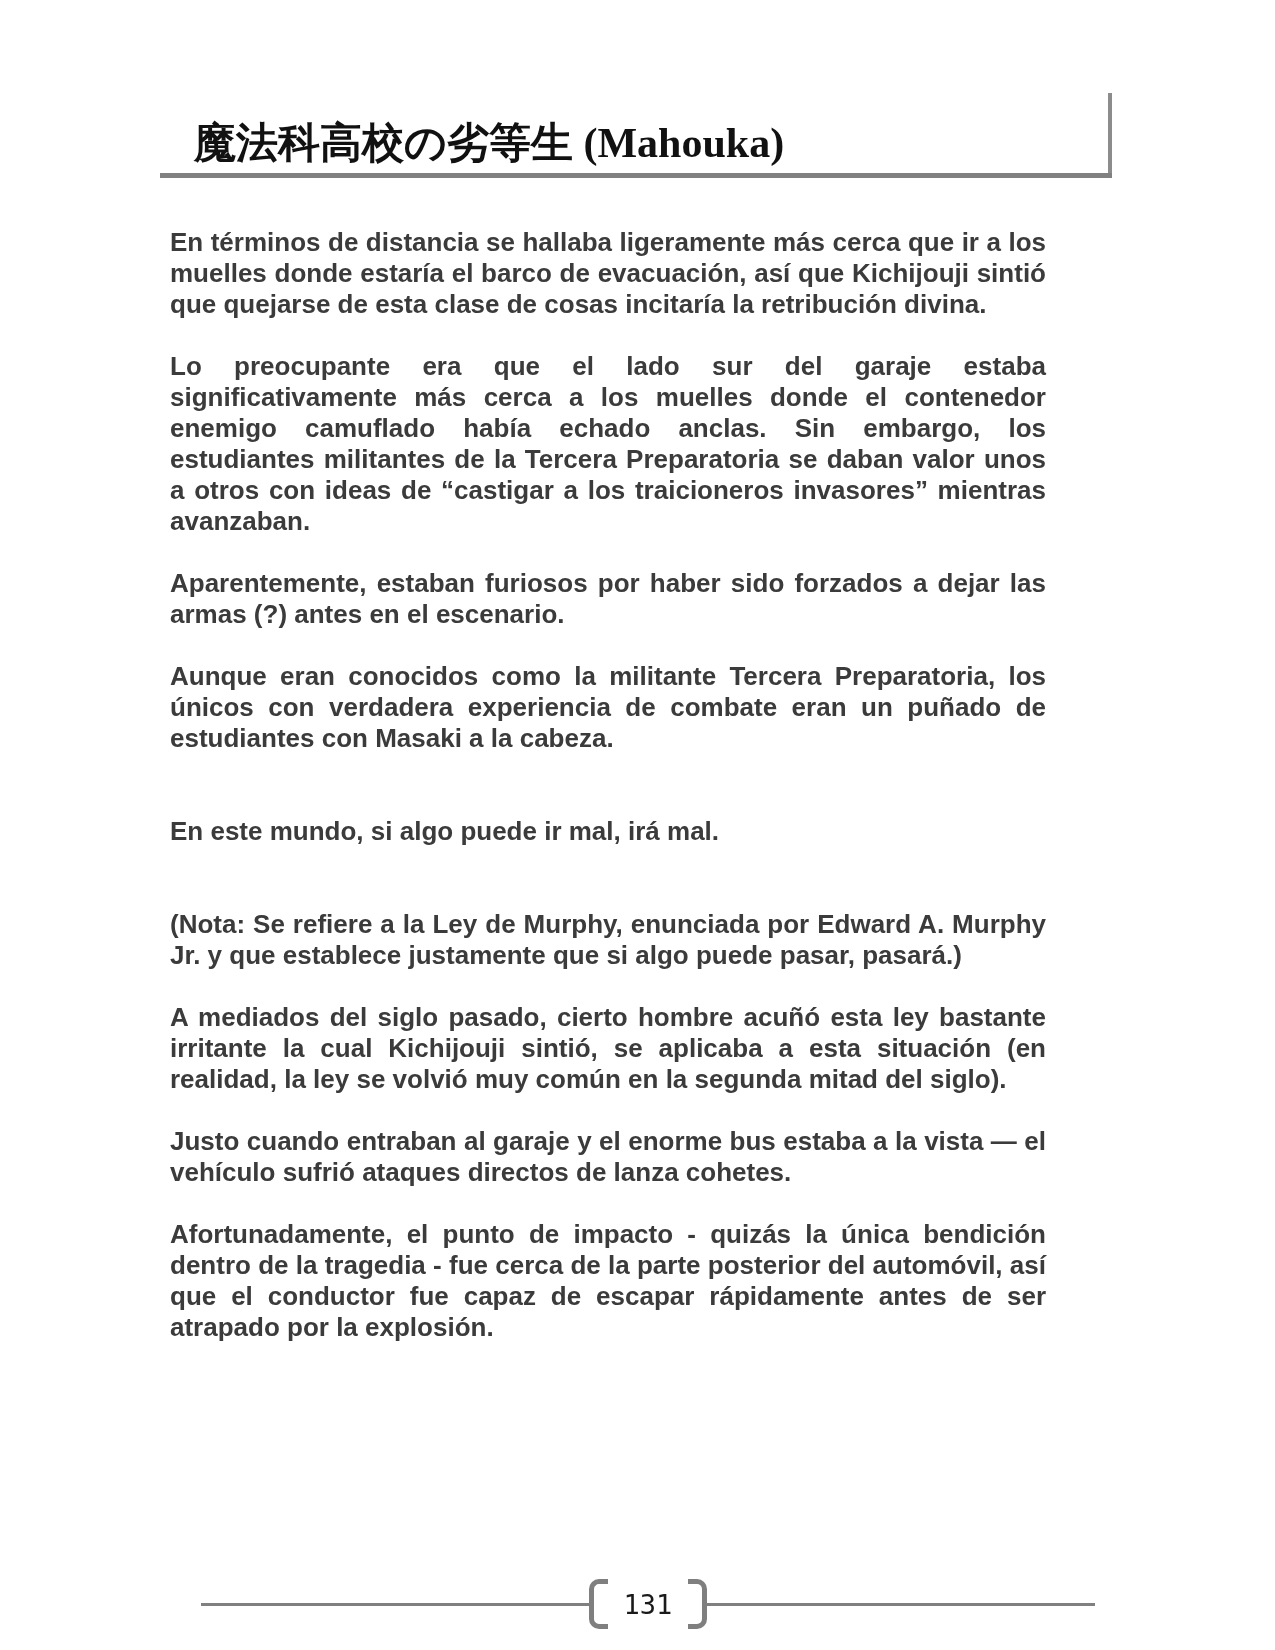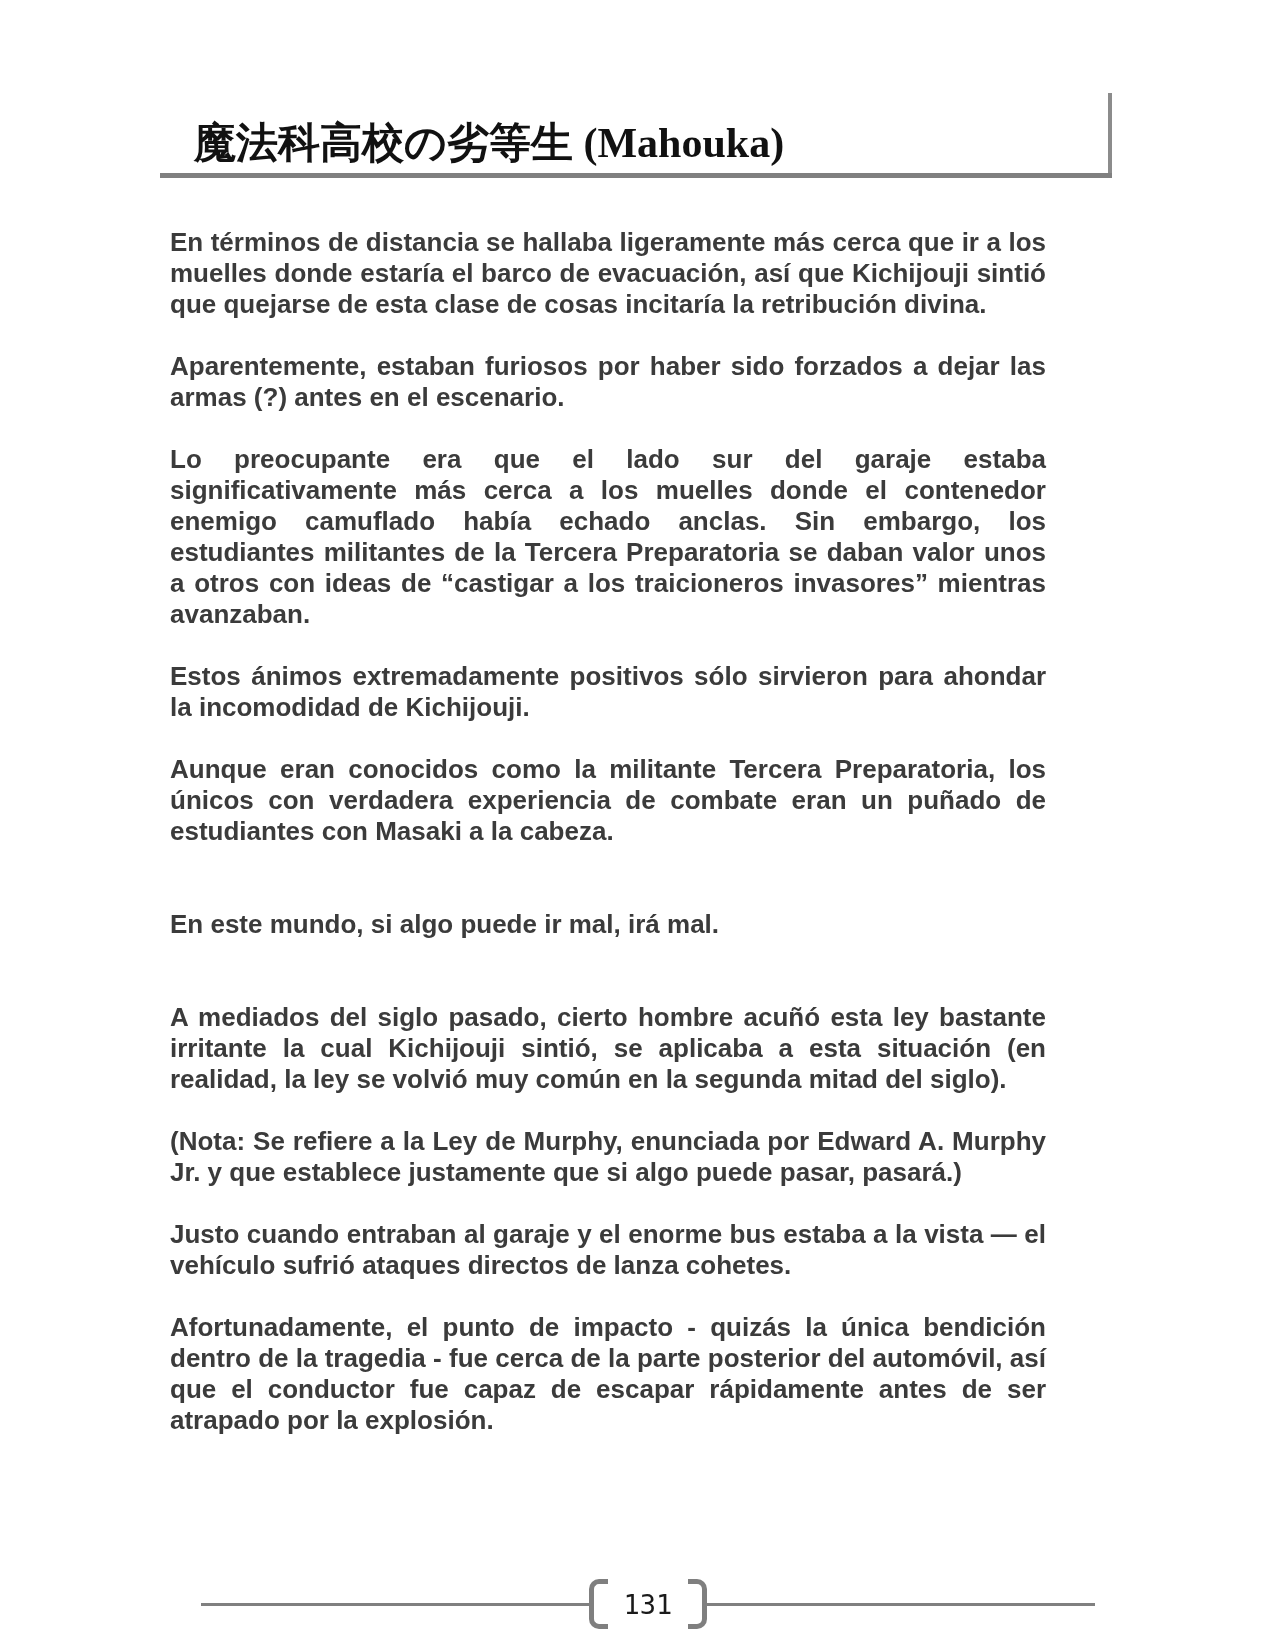--- a/index.html
+++ b/index.html
@@ -118,27 +118,26 @@
 
 <div class="page">
 
   <header class="doc-header">
     <h1 class="doc-title">魔法科高校の劣等生 (Mahouka)</h1>
     <div class="header-divider"></div>
   </header>
 
   <main class="doc-body">
     <p>En términos de distancia se hallaba ligeramente más cerca que ir a los muelles donde estaría el barco de evacuación, así que Kichijouji sintió que quejarse de esta clase de cosas incitaría la retribución divina.</p>
+    <p>Lo preocupante era que el lado sur del garaje estaba significativamente más cerca a los muelles donde el contenedor enemigo camuflado había echado anclas. Sin embargo, los estudiantes militantes de la Tercera Preparatoria se daban valor unos a otros con ideas de “castigar a los traicioneros invasores” mientras avanzaban.</p>
     <p>Aparentemente, estaban furiosos por haber sido forzados a dejar las armas (?) antes en el escenario.</p>
-    <p>Lo preocupante era que el lado sur del garaje estaba significativamente más cerca a los muelles donde el contenedor enemigo camuflado había echado anclas. Sin embargo, los estudiantes militantes de la Tercera Preparatoria se daban valor unos a otros con ideas de “castigar a los traicioneros invasores” mientras avanzaban.</p>
-    <p>Estos ánimos extremadamente positivos sólo sirvieron para ahondar la incomodidad de Kichijouji.</p>
     <p>Aunque eran conocidos como la militante Tercera Preparatoria, los únicos con verdadera experiencia de combate eran un puñado de estudiantes con Masaki a la cabeza.</p>
     <p class="standalone">En este mundo, si algo puede ir mal, irá mal.</p>
+    <p>(Nota: Se refiere a la Ley de Murphy, enunciada por Edward A. Murphy Jr. y que establece justamente que si algo puede pasar, pasará.)</p>
     <p>A mediados del siglo pasado, cierto hombre acuñó esta ley bastante irritante la cual Kichijouji sintió, se aplicaba a esta situación (en realidad, la ley se volvió muy común en la segunda mitad del siglo).</p>
-    <p>(Nota: Se refiere a la Ley de Murphy, enunciada por Edward A. Murphy Jr. y que establece justamente que si algo puede pasar, pasará.)</p>
     <p>Justo cuando entraban al garaje y el enorme bus estaba a la vista — el vehículo sufrió ataques directos de lanza cohetes.</p>
     <p>Afortunadamente, el punto de impacto - quizás la única bendición dentro de la tragedia - fue cerca de la parte posterior del automóvil, así que el conductor fue capaz de escapar rápidamente antes de ser atrapado por la explosión.</p>
   </main>
 
   <footer class="doc-footer">
     <div class="footer-line"></div>
     <div class="bracket left"></div>
     <div class="page-number">131</div>
     <div class="bracket right"></div>
     <div class="footer-line"></div>

